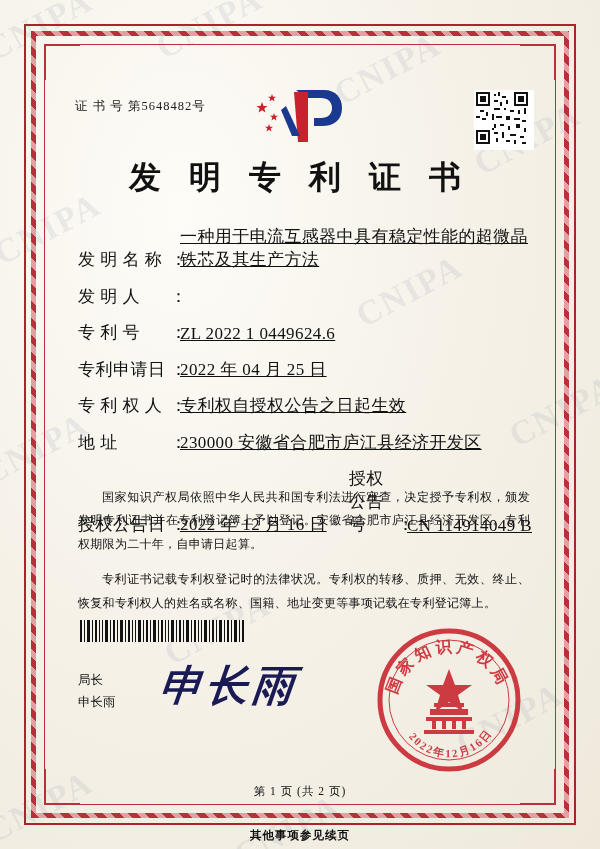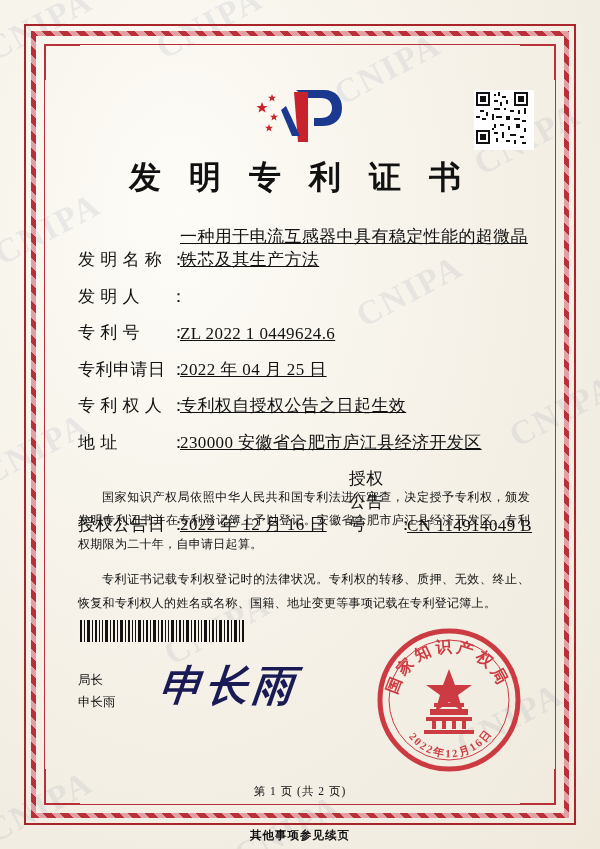--- a/index.html
+++ b/index.html
@@ -139,20 +139,21 @@
   <div class="border-outer"></div>
   <div class="border-mid"></div>
   <div class="border-inner"></div>
   <div class="corner c-tl"></div>
   <div class="corner c-tr"></div>
   <div class="corner c-bl"></div>
   <div class="corner c-br"></div>
 
   <div class="content">
 
+    <div class="cert-no">证 书 号 第5648482号</div>
 
     <div class="qr">
       <svg width="52" height="52" viewBox="0 0 26 26" shape-rendering="crispEdges">
         <rect width="26" height="26" fill="#fff"></rect>
         <g fill="#111">
           <rect x="0" y="0" width="7" height="1"></rect>
             <rect x="0" y="6" width="7" height="1"></rect>
           <rect x="0" y="0" width="1" height="7"></rect>
             <rect x="6" y="0" width="1" height="7"></rect>
           <rect x="2" y="2" width="3" height="3"></rect>

